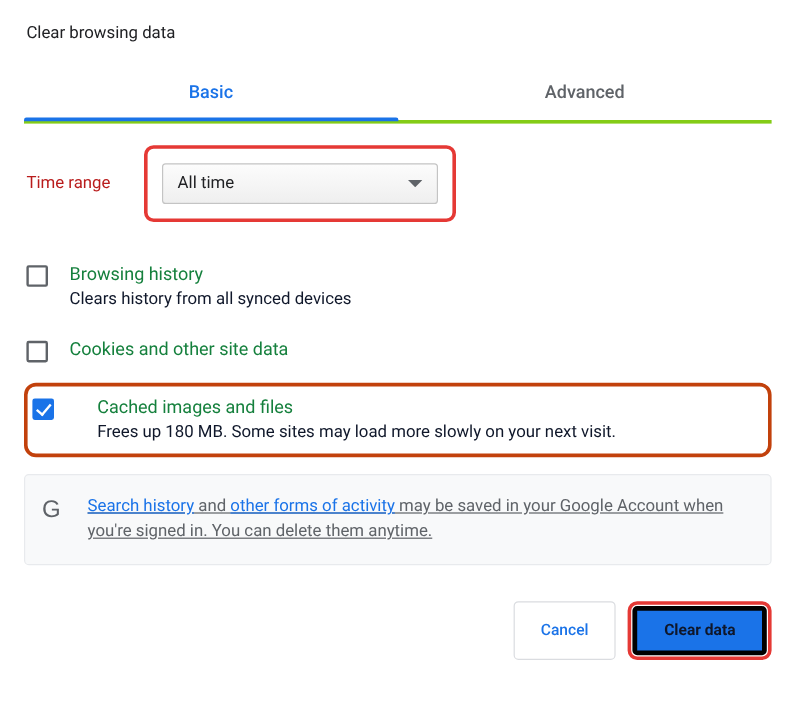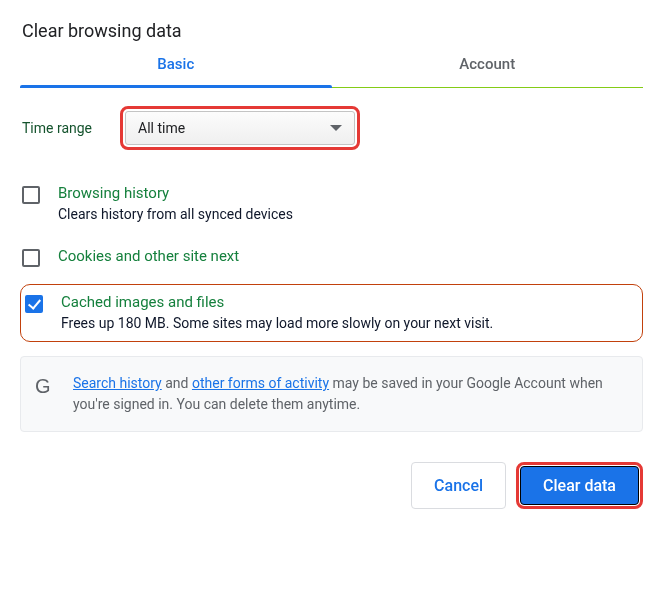--- a/index.html
+++ b/index.html
@@ -5,24 +5,24 @@
   * { box-sizing: border-box; }
   body {
     margin: 0;
     font-family: Roboto, Arial, sans-serif;
     font-size: 14px;
     color: #202124;
     background: #fff;
     width: 663px;
   }
   .dialog { padding: 20px 20px 24px 20px; }
-  .title { font-size: 18px; padding-left: 2px; }
+  .title { font-size: 14px; margin-bottom: 18px; padding-left: 2px; }
   .tabs {
     display: flex;
-    border-bottom: 1px solid #84cc16;
+    border-bottom: 3px solid #84cc16;
     margin-bottom: 18px;
   }
   .tab {
     flex: 1;
     text-align: center;
     padding: 14px 0;
     font-size: 15px;
     font-weight: 500;
     color: #5f6368;
     cursor: pointer;
@@ -36,30 +36,30 @@
     height: 3px;
     background: #1a73e8;
     border-radius: 2px 2px 0 0;
   }
   .timerange-row {
     display: flex;
     align-items: center;
     margin-bottom: 28px;
   }
   .timerange-label {
-    color: #14532d;
+    color: #b91c1c;
     font-size: 14px;
     width: 100px;
     padding-left: 2px;
   }
   .timerange-select-wrap {
     position: relative;
     border: 3px solid #e53935;
     border-radius: 8px;
-    padding: 2px;
+    padding: 12px;
   }
   .timerange-select {
     display: flex;
     align-items: center;
     justify-content: space-between;
     width: 230px;
     height: 34px;
     padding: 0 12px;
     background: linear-gradient(#fcfcfc, #efefef);
     border: 1px solid #c4c4c4;
@@ -69,24 +69,25 @@
     cursor: pointer;
   }
   .dropdown-arrow svg { display: block; }
   .options { margin-bottom: 14px; }
   .option-row {
     display: flex;
     align-items: flex-start;
     padding: 6px 0 16px 0;
   }
   .option-row.hl {
-    border: 1px solid #c2410c;
+    border: 3px solid #c2410c;
     border-radius: 10px;
     padding: 8px 6px 8px 2px;
     margin-bottom: 10px;
+    gap: 18px;
   }
   .checkbox {
     width: 18px;
     height: 18px;
     border: 2px solid #5f6368;
     border-radius: 2px;
     margin: 2px 18px 0 2px;
     flex-shrink: 0;
     cursor: pointer;
     position: relative;
@@ -122,61 +123,62 @@
     margin-right: 16px;
     margin-top: 2px;
     flex-shrink: 0;
   }
   .google-g {
     font-family: 'Product Sans', Arial, sans-serif;
     font-weight: 500;
     font-size: 20px;
     color: #5f6368;
   }
-  .info-text { font-size: 14px; color: #5f6368; line-height: 1.5; }
+  .info-text { font-size: 14px; color: #5f6368; line-height: 1.5; text-decoration: underline; }
   .info-text a { color: #1a73e8; cursor: pointer; text-decoration: underline; }
   .actions {
     display: flex;
     justify-content: flex-end;
     gap: 10px;
   }
   .btn {
     padding: 9px 22px;
-    font-size: 16px;
+    font-size: 13px;
     font-weight: 500;
     border-radius: 4px;
     cursor: pointer;
     font-family: inherit;
   }
   .btn-cancel {
     background: #fff;
     color: #1a73e8;
     border: 1px solid #dadce0;
   }
   .btn-primary-wrap {
     border: 3px solid #e53935;
     border-radius: 8px;
     padding: 1px;
   }
   .btn-primary {
     background: #1a73e8;
-    color: #ffffff;
-    border: 1px solid #000000;
+    color: #0f172a;
+    border: 4px solid #000000;
+    font-weight: bold;
   }
 </style>
 </head>
 <body>
 
 <div class="dialog">
 
   <div class="title">Clear browsing data</div>
 
   <div class="tabs">
     <div class="tab active">Basic</div>
-    <div class="tab">Account</div>
+    <div class="tab">Advanced</div>
   </div>
 
   <div class="timerange-row">
     <div class="timerange-label">Time range</div>
     <div class="timerange-select-wrap">
       <div class="timerange-select">
         <span>All time</span>
         <span class="dropdown-arrow">
           <svg width="12" height="6" viewBox="0 0 12 6">
               <path d="M0 0 L6 6 L12 0 Z" fill="#5f6368"></path>
@@ -192,21 +194,21 @@
       <div class="checkbox"></div>
       <div class="option-text">
         <div class="option-title">Browsing history</div>
         <div class="option-desc">Clears history from all synced devices</div>
       </div>
     </div>
 
     <div class="option-row">
       <div class="checkbox"></div>
       <div class="option-text">
-        <div class="option-title">Cookies and other site next</div>
+        <div class="option-title">Cookies and other site data</div>
       </div>
     </div>
 
     <div class="option-row hl">
       <div class="checkbox checked"></div>
       <div class="option-text">
         <div class="option-title">Cached images and files</div>
         <div class="option-desc">Frees up 180 MB. Some sites may load more slowly on your next visit.</div>
       </div>
     </div>

